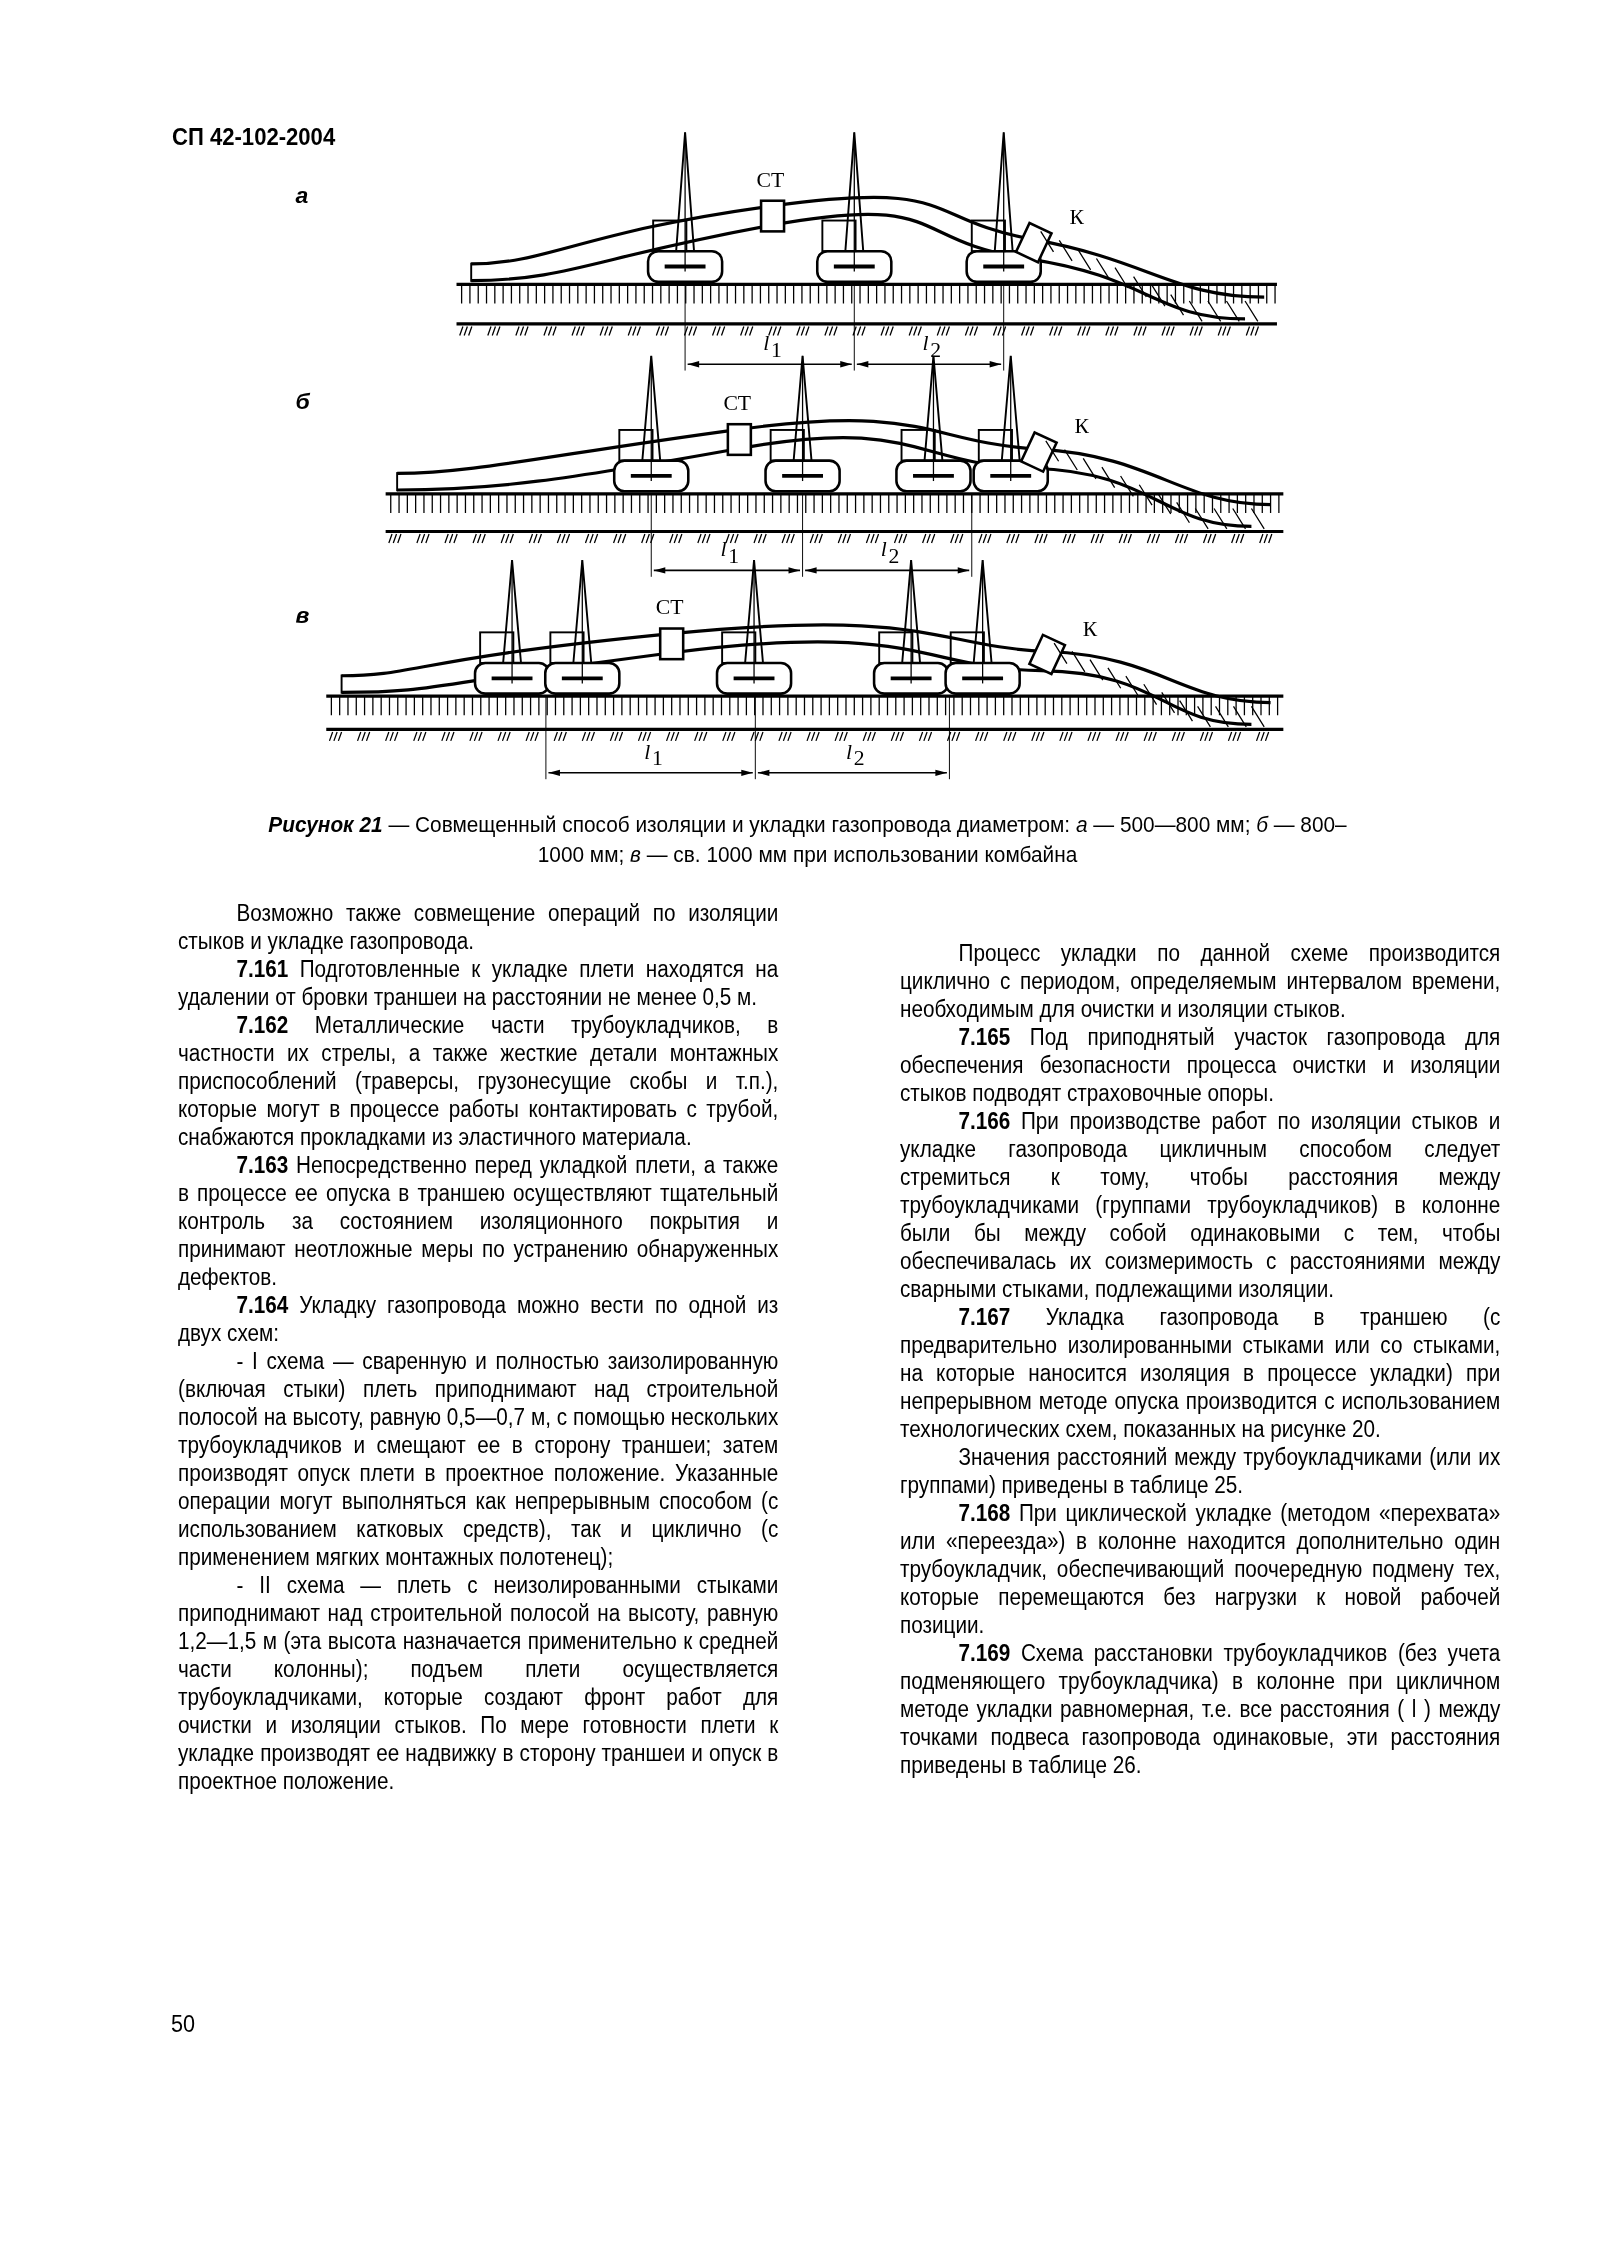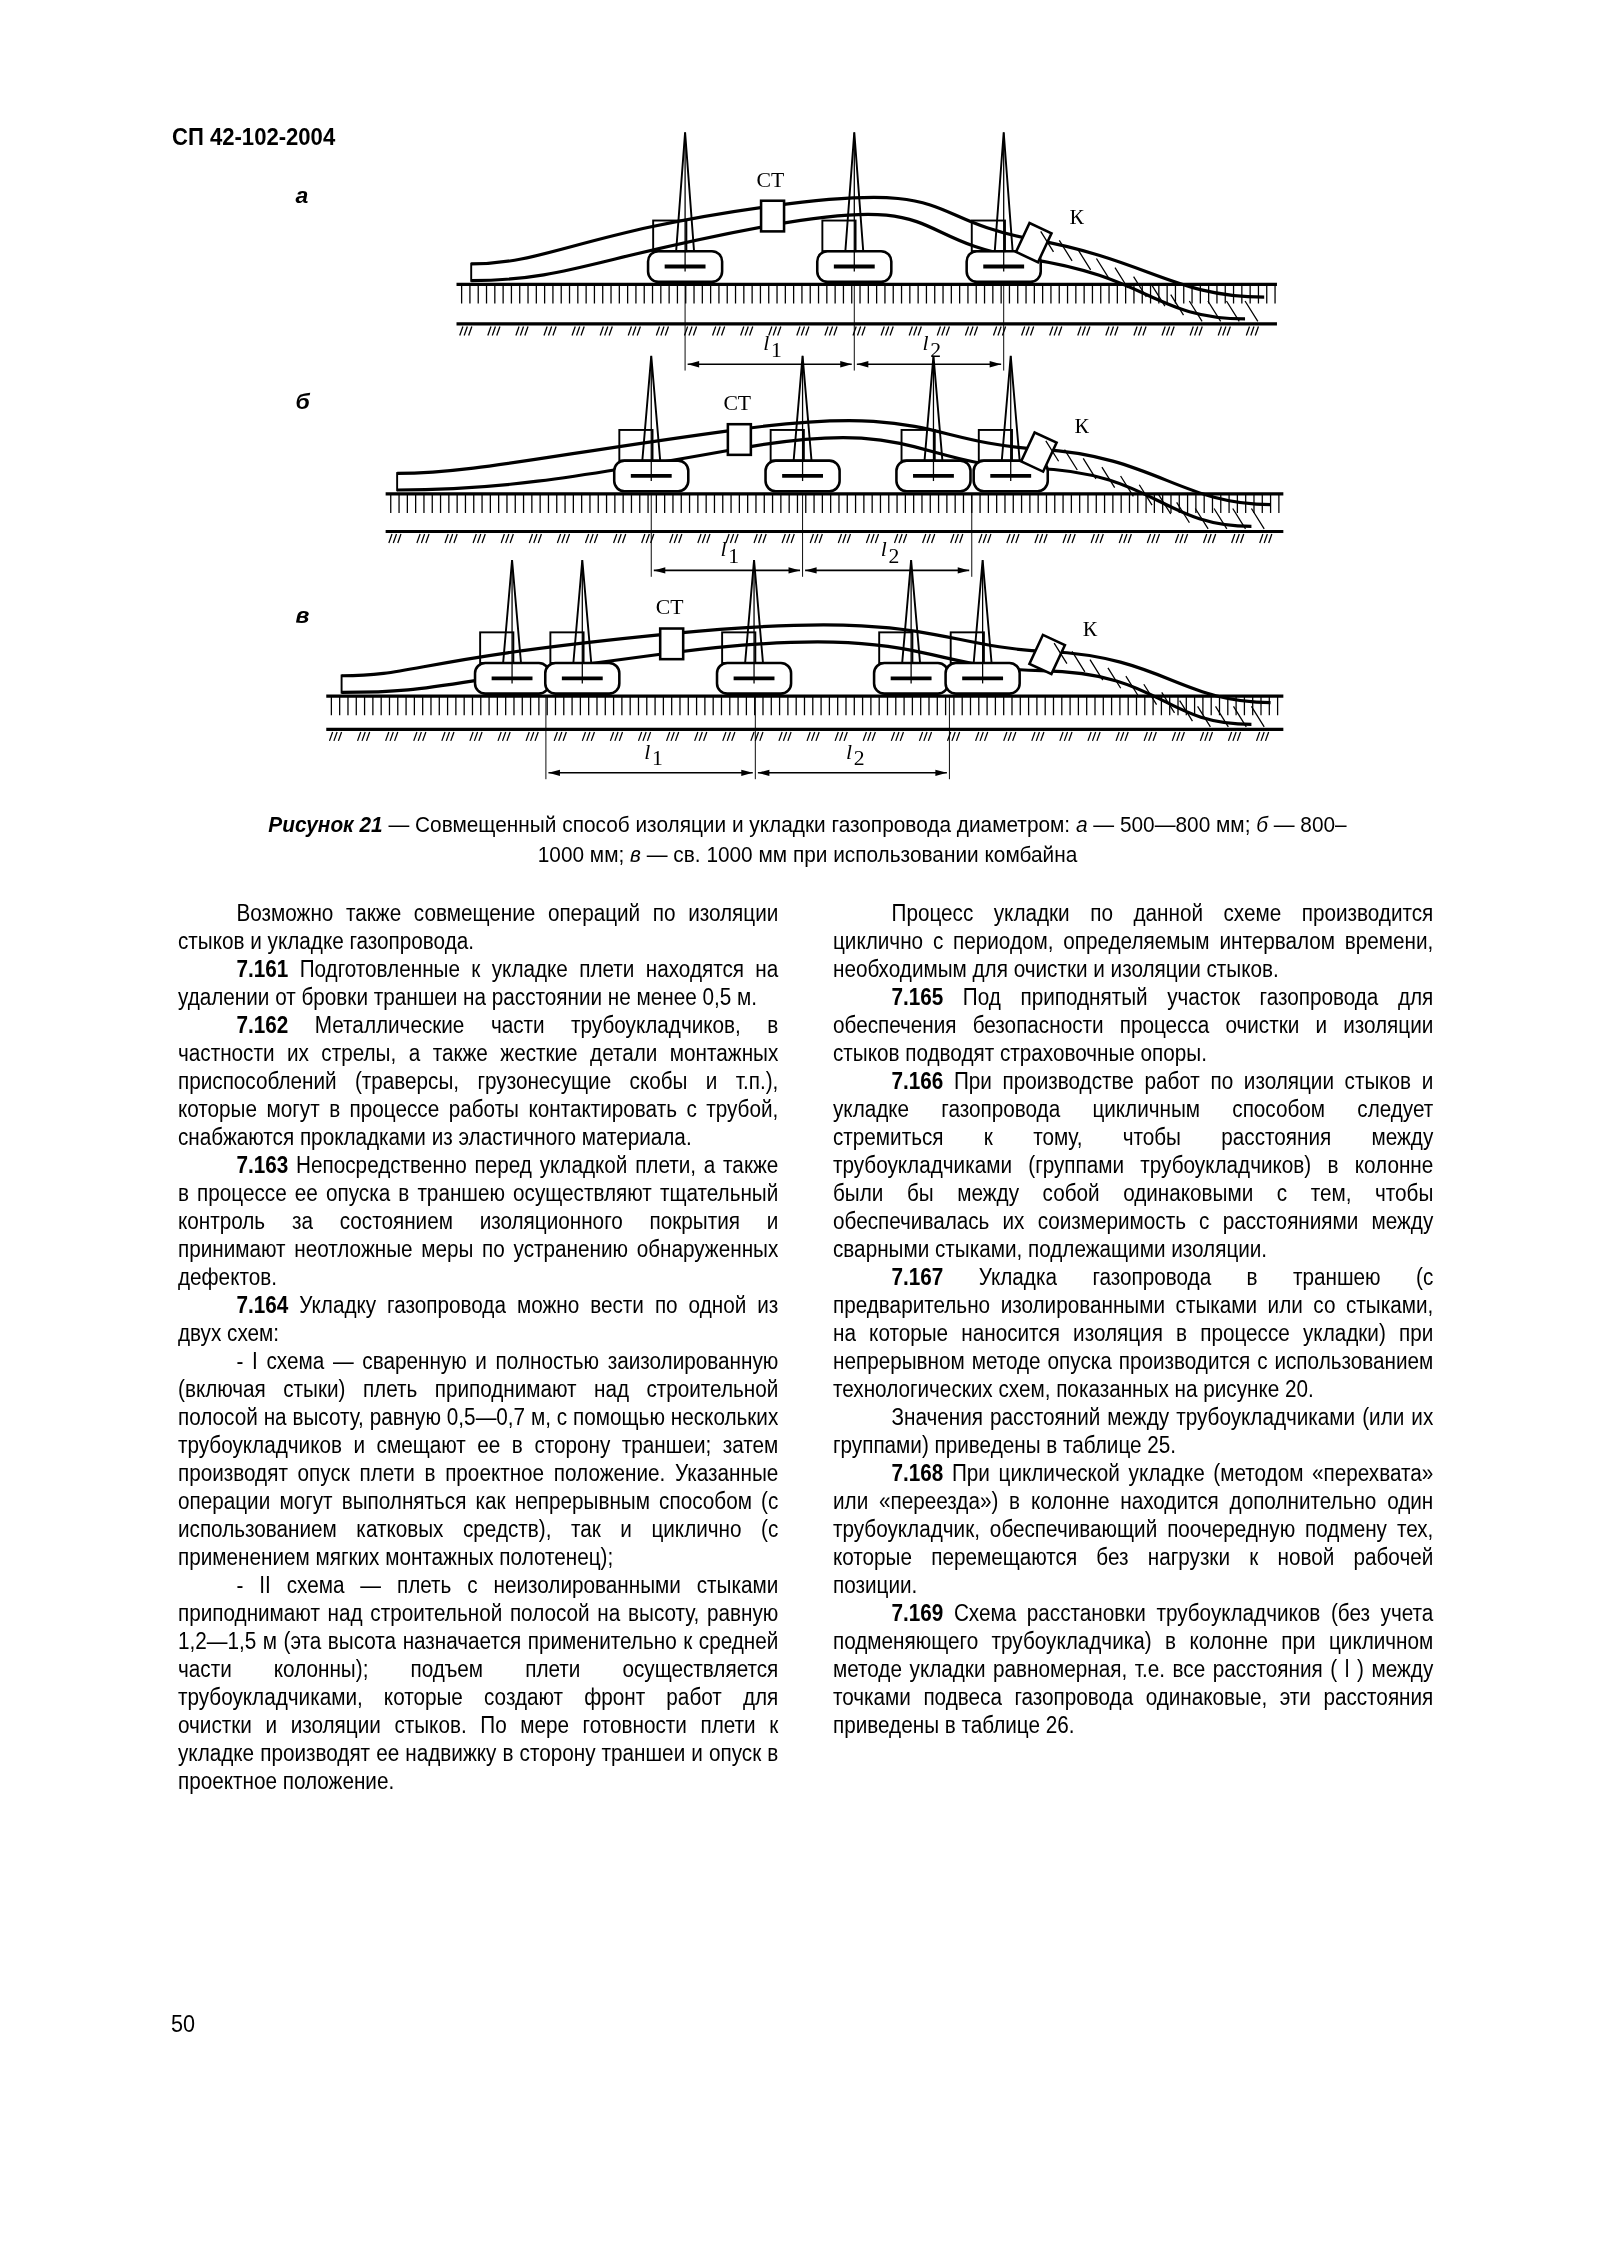--- a/index.html
+++ b/index.html
@@ -10,21 +10,21 @@
   #figure { position: absolute; left: 0; top: 0; width: 1616px; height: 805px; }
   .sub-label { font-family: "Liberation Sans", sans-serif; font-style: italic; font-weight: bold; font-size: 36px; }
   .fig-text { font-family: "Liberation Serif", serif; font-size: 34px; }
   .caption { position: absolute; left: 172px; width: 1271px; top: 810px; text-align: center;
              font-size: 22.4px; line-height: 30px; transform: scaleX(0.93); transform-origin: center top; }
   .caption .cap-title { font-weight: bold; font-style: italic; }
   .caption i { font-style: italic; }
   .col { position: absolute; top: 899px; width: 600px; font-size: 23px; line-height: 28px;
          text-align: justify; }
   .col.left { left: 178px; }
-  .col.right { left: 833px; }
+  .col.right { left: 900px; margin-top: 40px; }
   .col p { margin: 0; text-indent: 65px; }
   .col p .num { font-weight: bold; }
   .txt { transform: scaleX(0.9); transform-origin: left top; width: 667px; }
   .page-num { position: absolute; left: 171px; top: 2010px; font-size: 24px; transform: scaleX(0.9); transform-origin: left top; }
 </style>
 </head>
 <body>
 
 <div class="doc-code">СП 42-102-2004</div>
 

